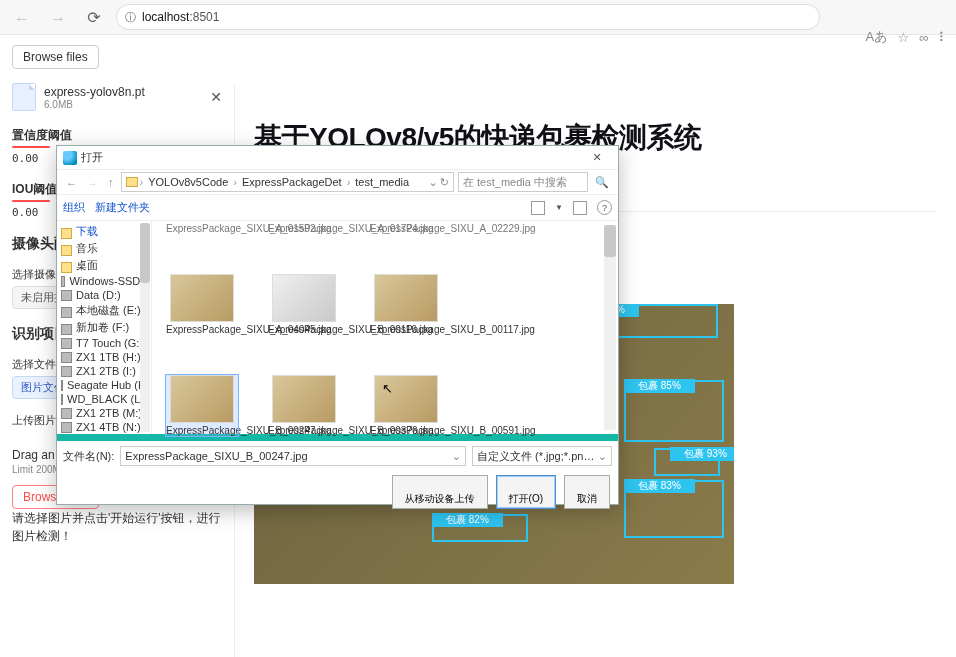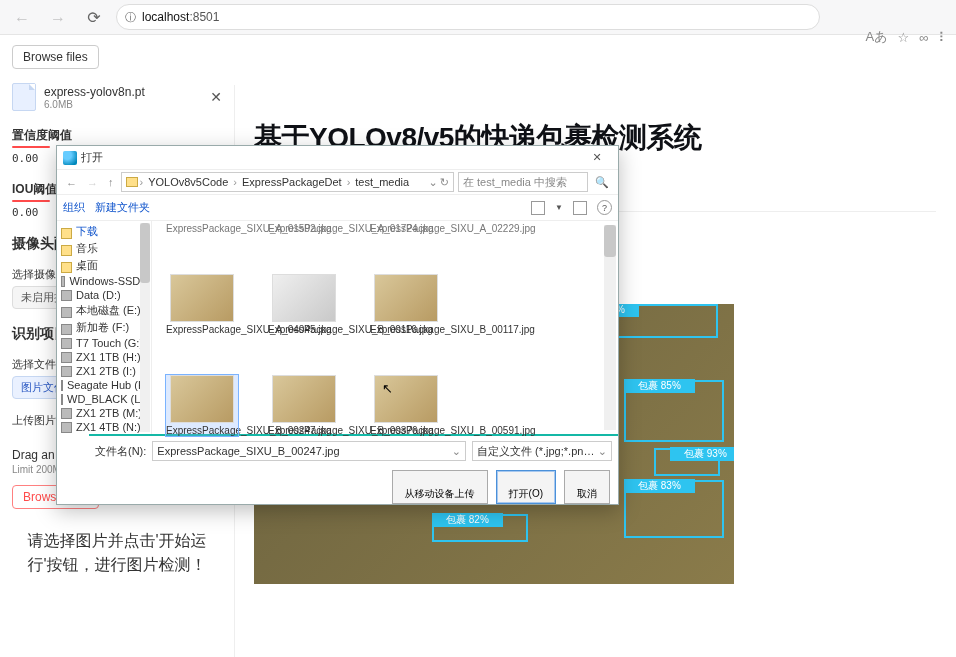--- a/index.html
+++ b/index.html
@@ -31,21 +31,21 @@
 
   .section-heading { font-size:12px; font-weight:600; margin-top:16px;}
   .red-bar { height:2px; background:#ff4b4b; width:38px; margin:2px 0 4px; border-radius:2px;}
   .mono { font-family: monospace; font-size:11px; color:#333; }
   .sub-label{ font-size:11px; margin-top:14px;}
   .btn-disabled { margin-top:4px; display:inline-block; background:#f5f5f5; border:1px solid #ddd; border-radius:4px; padding:3px 8px; font-size:11px; color:#555;}
   .btn-blue { margin-top:4px; display:inline-block; background:#eaf1ff; border:1px solid #c6d7f2; border-radius:4px; padding:3px 8px; font-size:11px; color:#2b59c3;}
   .dragtxt { font-size:12px; margin-top:20px;}
   .limit { font-size:10px; color:#888; margin-top:2px;}
   .browse2 { margin-top:10px; border:1px solid #ff8080; color:#ff4b4b; border-radius:4px; padding:4px 10px; background:#fff; display:inline-block; font-size:12px;}
-  .note { font-size:16px; margin-top:20px; line-height:1.5;text-align:center;}
+  .note { font-size:12px; line-height:1.5;}
 
   .title { font-size:28px; font-weight:800; color:#0f1116; letter-spacing:-0.5px;}
   .subtitle { font-size:12px; color:#555; margin-top:28px; word-break:break-all;}
   .subtitle a{ color:#3b82f6; text-decoration:none;}
   .hr{ height:1px; background:#eee; margin:12px 0 28px;}
 
   .controls{ display:flex; align-items:center; gap:90px; margin-top:30px;}
   .dropdown-handle{ width:34px; height:34px; border:1px solid #ddd; border-radius:4px; display:flex; align-items:center; justify-content:center; font-size:14px; color:#666;}
   .run-btn{ background:#8b9cff; color:#fff; border:none; border-radius:6px; padding:8px 18px; font-size:13px; }
 
@@ -86,21 +86,21 @@
   .files-scroll { position:absolute; right:2px; top:4px; bottom:4px; width:12px; background:#f0f0f0;}
   .files-thumb{ position:absolute; right:2px; top:4px; width:12px; height:32px; background:#c8c8c8; border-radius:3px;}
   .thumb{ width:72px; text-align:center;}
   .thumb .pic{ width:64px; height:48px; margin:0 auto 2px; background:linear-gradient(135deg,#d9c79a,#b89b63); border:1px solid #ddd;}
   .thumb .pic.alt{ background:linear-gradient(135deg,#efefef,#c9c9c9);}
   .thumb .lab{ font-size:10px; line-height:1.1;}
   .thumb.partial .lab{ color:#777;}
   .thumb.selected { outline:1px solid #7ab3ff; background:rgba(120,170,255,.25);}
   .cursor{ position:absolute; left:230px; top:160px; font-size:13px; color:#000;}
 
-  .dlg-footer{ border-top:2px solid #14b8a6;margin-left:32px;}
+  .dlg-footer{ border-top:7px solid #14b8a6;}
   .fn-row{ display:flex; align-items:center; height:30px; padding:0 6px; gap:6px;}
   .fn-row label{ white-space:nowrap;}
   .fn-input{ flex:1; height:20px; border:1px solid #ccc; padding:0 4px; display:flex; align-items:center; justify-content:space-between;}
   .filter-input{ width:140px; height:20px; border:1px solid #ccc; display:flex; align-items:center; padding:0 4px; justify-content:space-between;}
   .btn-row{ display:flex; justify-content:flex-end; gap:8px; padding:4px 8px 8px;}
   .dlg-btn{ border:1px solid #aaa; background:#f4f4f4; height:33px; padding:16px 12px; font-size:10px;}
   .dlg-btn.primary{ border:1px solid #4a90d9; box-shadow:inset 0 0 0 1px #a7c8ef;}
 </style>
 </head>
 <body>

